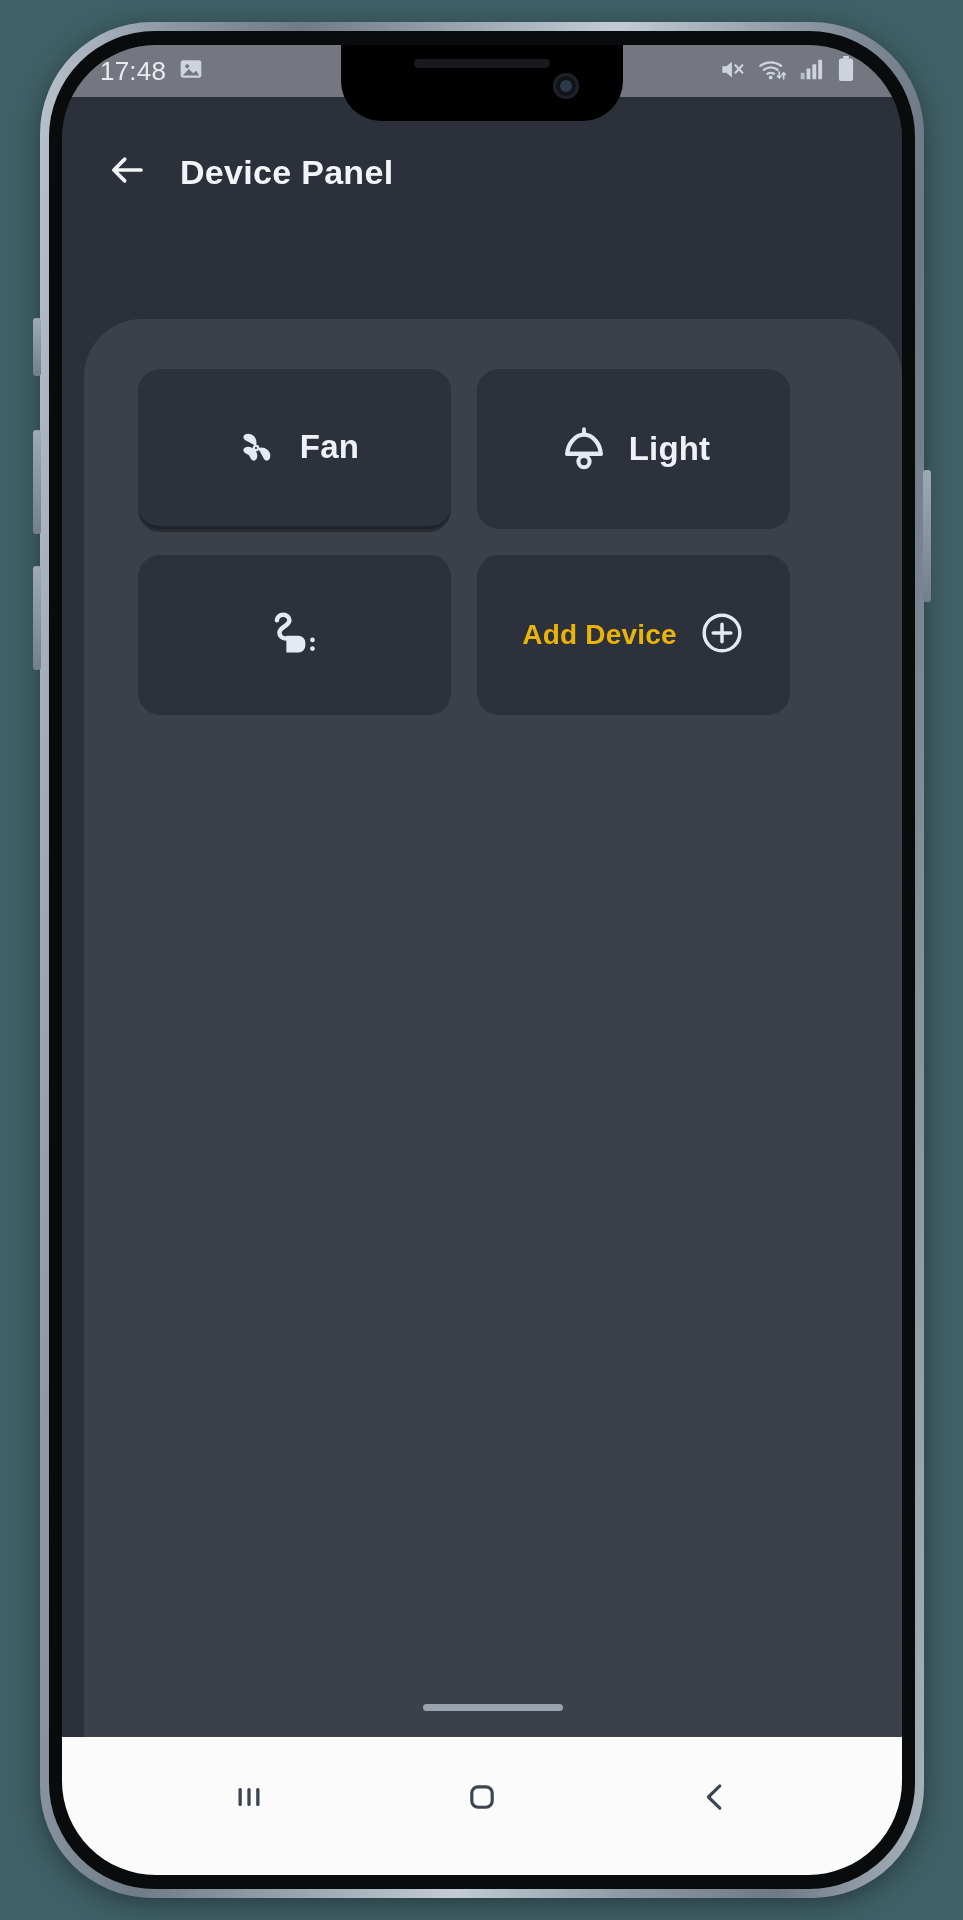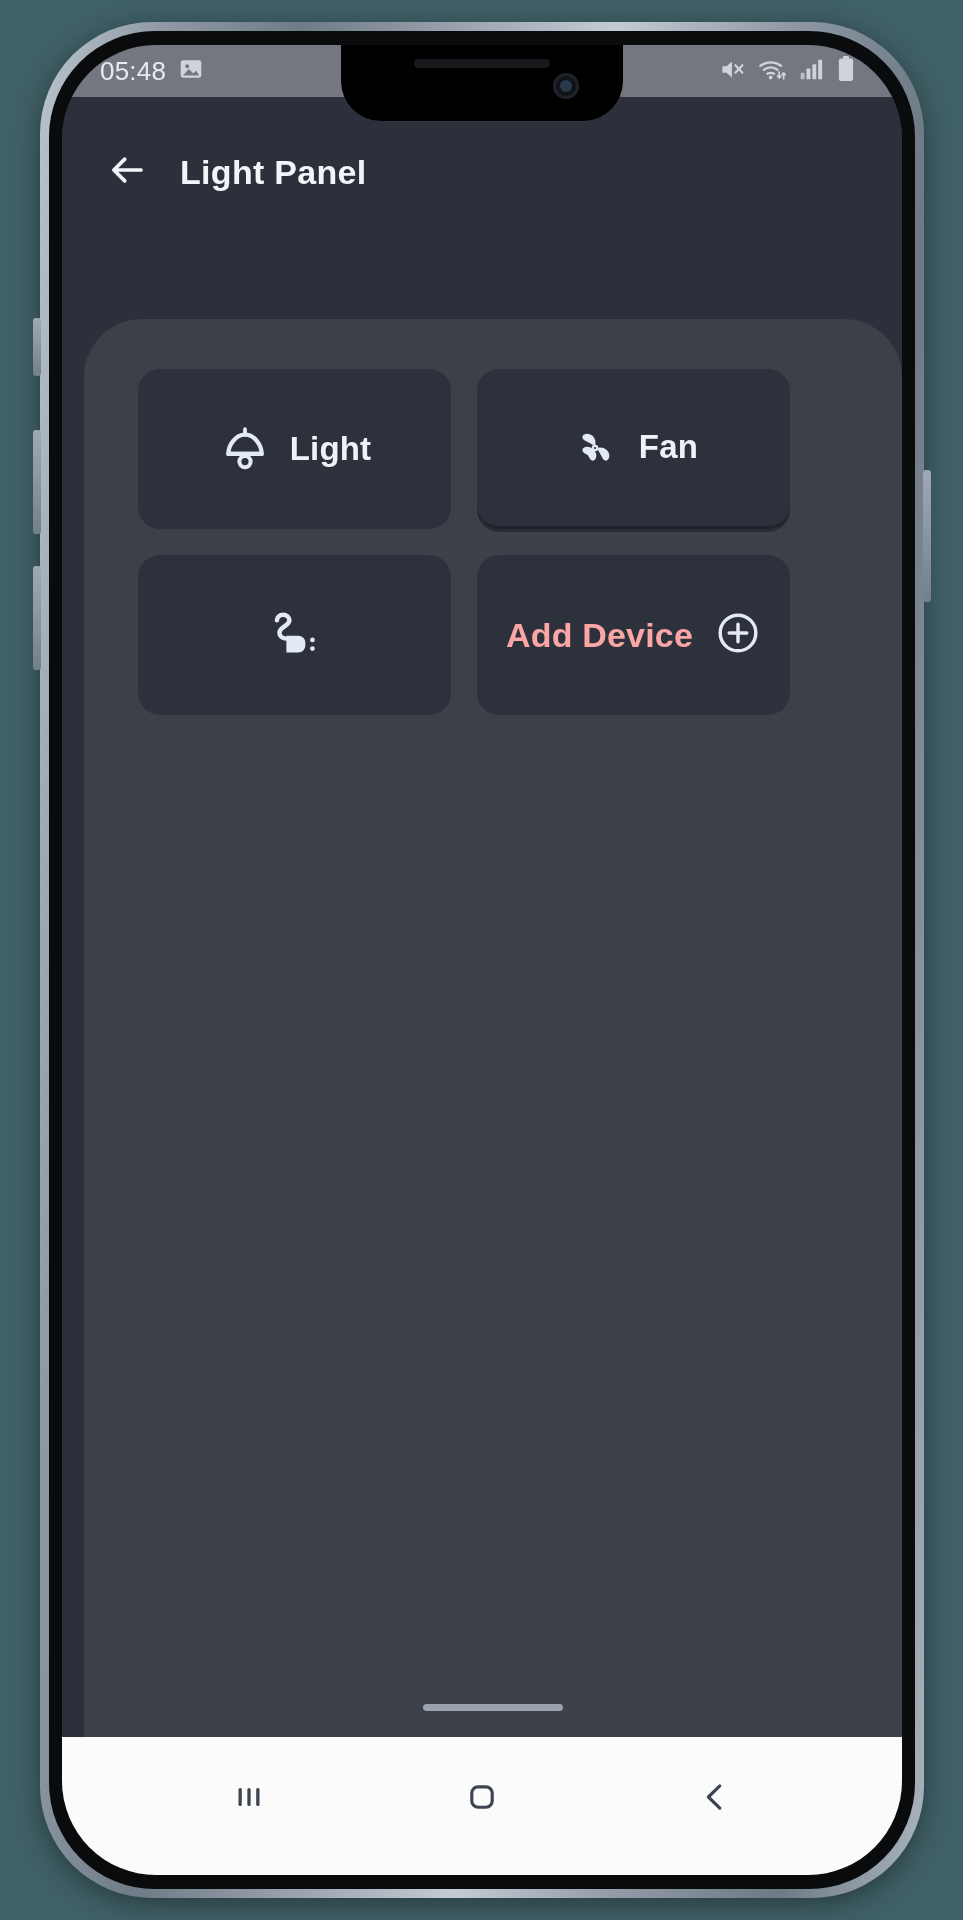--- a/index.html
+++ b/index.html
@@ -216,22 +216,22 @@
     height: 160px;
     background: #2c313b;
     border-radius: 22px;
     display: flex;
     align-items: center;
     justify-content: center;
     gap: 22px;
     cursor: pointer;
   }
   #add-device-label {
-    color: #fca5a5;
-    font-size: 34px;
+    color: #eab308;
+    font-size: 28px;
     font-weight: bold;
     letter-spacing: 0.2px;
   }
 
   
   #home-indicator {
     position: absolute;
     left: 50%;
     transform: translateX(-50%);
     bottom: 26px;
@@ -268,21 +268,21 @@
 
 <div class="side-btn" id="btn-mute"></div>
 <div class="side-btn" id="btn-volup"></div>
 <div class="side-btn" id="btn-voldn"></div>
 <div class="side-btn" id="btn-power"></div>
 
 <div id="phone-screen">
 
   <div id="status-bar">
     <div id="status-left">
-      <span id="status-time">05:48</span>
+      <span id="status-time">17:48</span>
       <span class="sb-icon">
         <svg width="26" height="26" viewBox="0 0 24 24">
           <rect x="2.5" y="4" width="19" height="16" rx="2" fill="#cdd4dc"></rect>
           <circle cx="8.5" cy="9.5" r="1.8" fill="#757780"></circle>
           <path d="M4.5 18 L10 12 L14 16 L17 13.5 L19.5 18 Z" fill="#757780"></path>
         </svg>
       </span>
     </div>
     <div id="status-right">
       <span class="sb-icon">
@@ -327,55 +327,55 @@
   <div id="app">
 
     <div id="app-header">
       <div id="back-button">
         <span>
           <svg width="42" height="42" viewBox="0 0 24 24">
             <path d="M20 12H4.5M4.5 12l6.2-6.2M4.5 12l6.2 6.2" stroke="#f2f5f8" stroke-width="2.1" fill="none" stroke-linecap="round" stroke-linejoin="round"></path>
           </svg>
         </span>
       </div>
-      <div id="page-title">Light Panel</div>
+      <div id="page-title">Device Panel</div>
     </div>
 
     <div id="device-panel-surface">
 
       <div id="device-grid">
-
-        <div class="device-card">
-          <span class="device-icon">
-            <svg width="54" height="54" viewBox="0 0 24 24">
-              <path d="M12 3.2v2.4" stroke="#e3eaf4" stroke-width="1.7" stroke-linecap="round"></path>
-              <path d="M4.6 14.2c0-4.1 3.3-8.6 7.4-8.6s7.4 4.5 7.4 8.6H4.6z" fill="none" stroke="#e3eaf4" stroke-width="1.9" stroke-linejoin="round"></path>
-              <path d="M4.6 14.2h14.8" stroke="#e3eaf4" stroke-width="1.9" stroke-linecap="round"></path>
-              <circle cx="12" cy="17.6" r="2.5" fill="none" stroke="#e3eaf4" stroke-width="1.8"></circle>
-            </svg>
-          </span>
-          <span class="device-label">Light</span>
-        </div>
 
         <div class="device-card selected">
           <span class="device-icon">
             <svg width="52" height="52" viewBox="0 0 24 24">
               <g fill="#e3eaf4">
                 <path d="M12 11.1c.5-1.6.2-3.3-.9-4.5-1.2-1.3-3-1.6-4.3-.7-.9.6-.8 1.6.1 2.4L12 11.1z"></path>
                 <path d="M12.9 12c1.6-.5 3.3-.2 4.5.9 1.3 1.2 1.6 3 .7 4.3-.6.9-1.6.8-2.4-.1L12.9 12z"></path>
                 <path d="M12 12.9c-.5 1.6-.2 3.3.9 4.5 1.2 1.3 3 1.6 4.3.7.9-.6.8-1.6-.1-2.4L12 12.9z" transform="rotate(180 12 15)"></path>
                 <path d="M11.1 12c-1.6.5-3.3.2-4.5-.9-1.3-1.2-1.6-3-.7-4.3.6-.9 1.6-.8 2.4.1L11.1 12z" transform="rotate(180 9 12)"></path>
               </g>
               <circle cx="12" cy="12" r="1.55" fill="#e3eaf4"></circle>
               <circle cx="12" cy="12" r="0.5" fill="#2c313b"></circle>
             </svg>
           </span>
           <span class="device-label">Fan</span>
         </div>
 
+        <div class="device-card">
+          <span class="device-icon">
+            <svg width="54" height="54" viewBox="0 0 24 24">
+              <path d="M12 3.2v2.4" stroke="#e3eaf4" stroke-width="1.7" stroke-linecap="round"></path>
+              <path d="M4.6 14.2c0-4.1 3.3-8.6 7.4-8.6s7.4 4.5 7.4 8.6H4.6z" fill="none" stroke="#e3eaf4" stroke-width="1.9" stroke-linejoin="round"></path>
+              <path d="M4.6 14.2h14.8" stroke="#e3eaf4" stroke-width="1.9" stroke-linecap="round"></path>
+              <circle cx="12" cy="17.6" r="2.5" fill="none" stroke="#e3eaf4" stroke-width="1.8"></circle>
+            </svg>
+          </span>
+          <span class="device-label">Light</span>
+        </div>
+
 
         <div class="device-card">
           <span class="device-icon">
             <svg width="56" height="52" viewBox="0 0 26 24">
               <path d="M4.6 5.2c0-1.5 1.3-2.6 2.9-2.6s2.9 1.2 2.9 2.6c0 2.6-4.6 3.1-4.6 5.8 0 1.5 1.3 2.6 2.9 2.6" fill="none" stroke="#e3eaf4" stroke-width="2.1" stroke-linecap="round"></path>
               <path d="M9 12.3h5.6a3.2 3.2 0 0 1 3.2 3.2v1.4a3.2 3.2 0 0 1-3.2 3.2H9z" fill="#e3eaf4"></path>
               <rect x="20" y="13.2" width="2.2" height="2.2" rx="1.1" fill="#e3eaf4"></rect>
               <rect x="20" y="17.2" width="2.2" height="2.2" rx="1.1" fill="#e3eaf4"></rect>
             </svg>
           </span>

